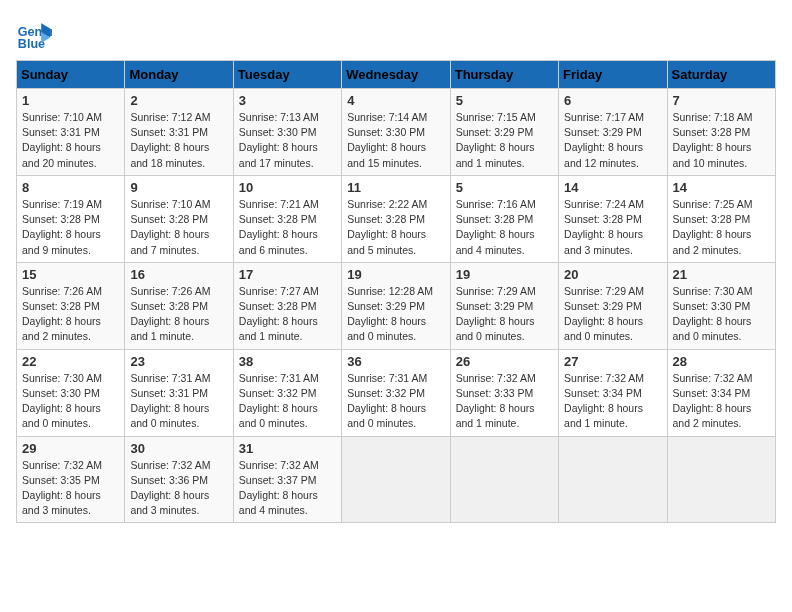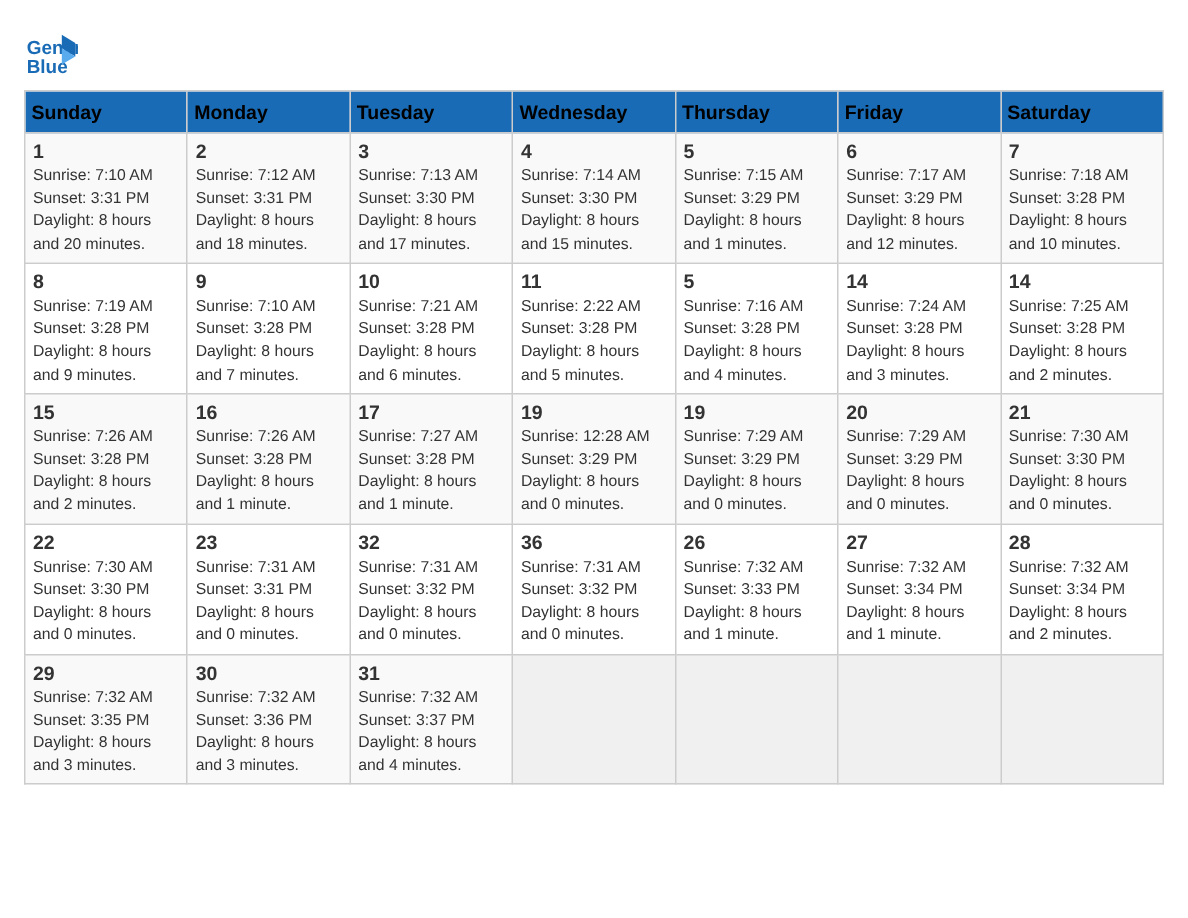--- a/index.html
+++ b/index.html
@@ -293,21 +293,21 @@
         </td>
         <td>
           <span class="day-num">23</span>
 <div class="cell-info">
   <span>Sunrise: 7:31 AM</span><br>
   <span>Sunset: 3:31 PM</span><br>
   <span>Daylight: 8 hours and 0 minutes.</span>
 </div>
         </td>
         <td>
-          <span class="day-num">32</span>
+          <span class="day-num">38</span>
 <div class="cell-info">
   <span>Sunrise: 7:31 AM</span><br>
   <span>Sunset: 3:32 PM</span><br>
   <span>Daylight: 8 hours and 0 minutes.</span>
 </div>
         </td>
         <td>
           <span class="day-num">36</span>
 <div class="cell-info">
   <span>Sunrise: 7:31 AM</span><br>

